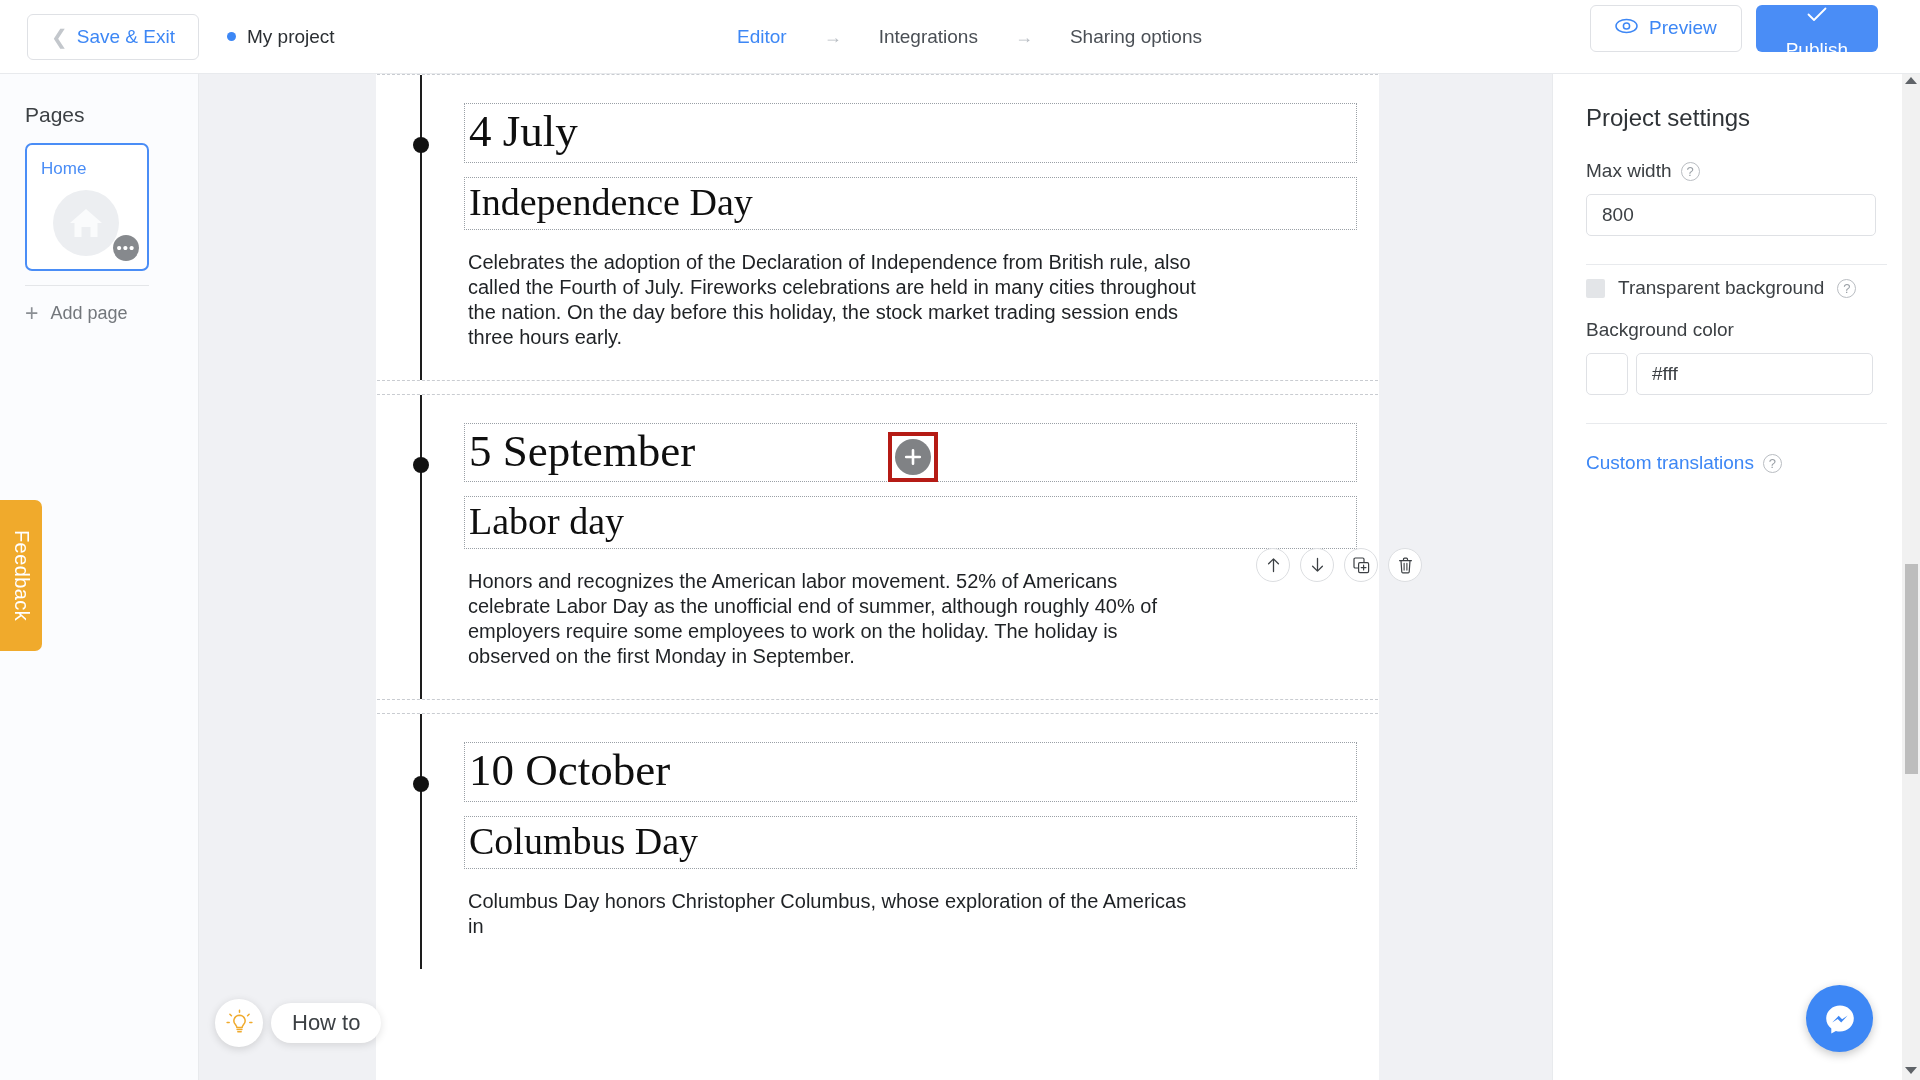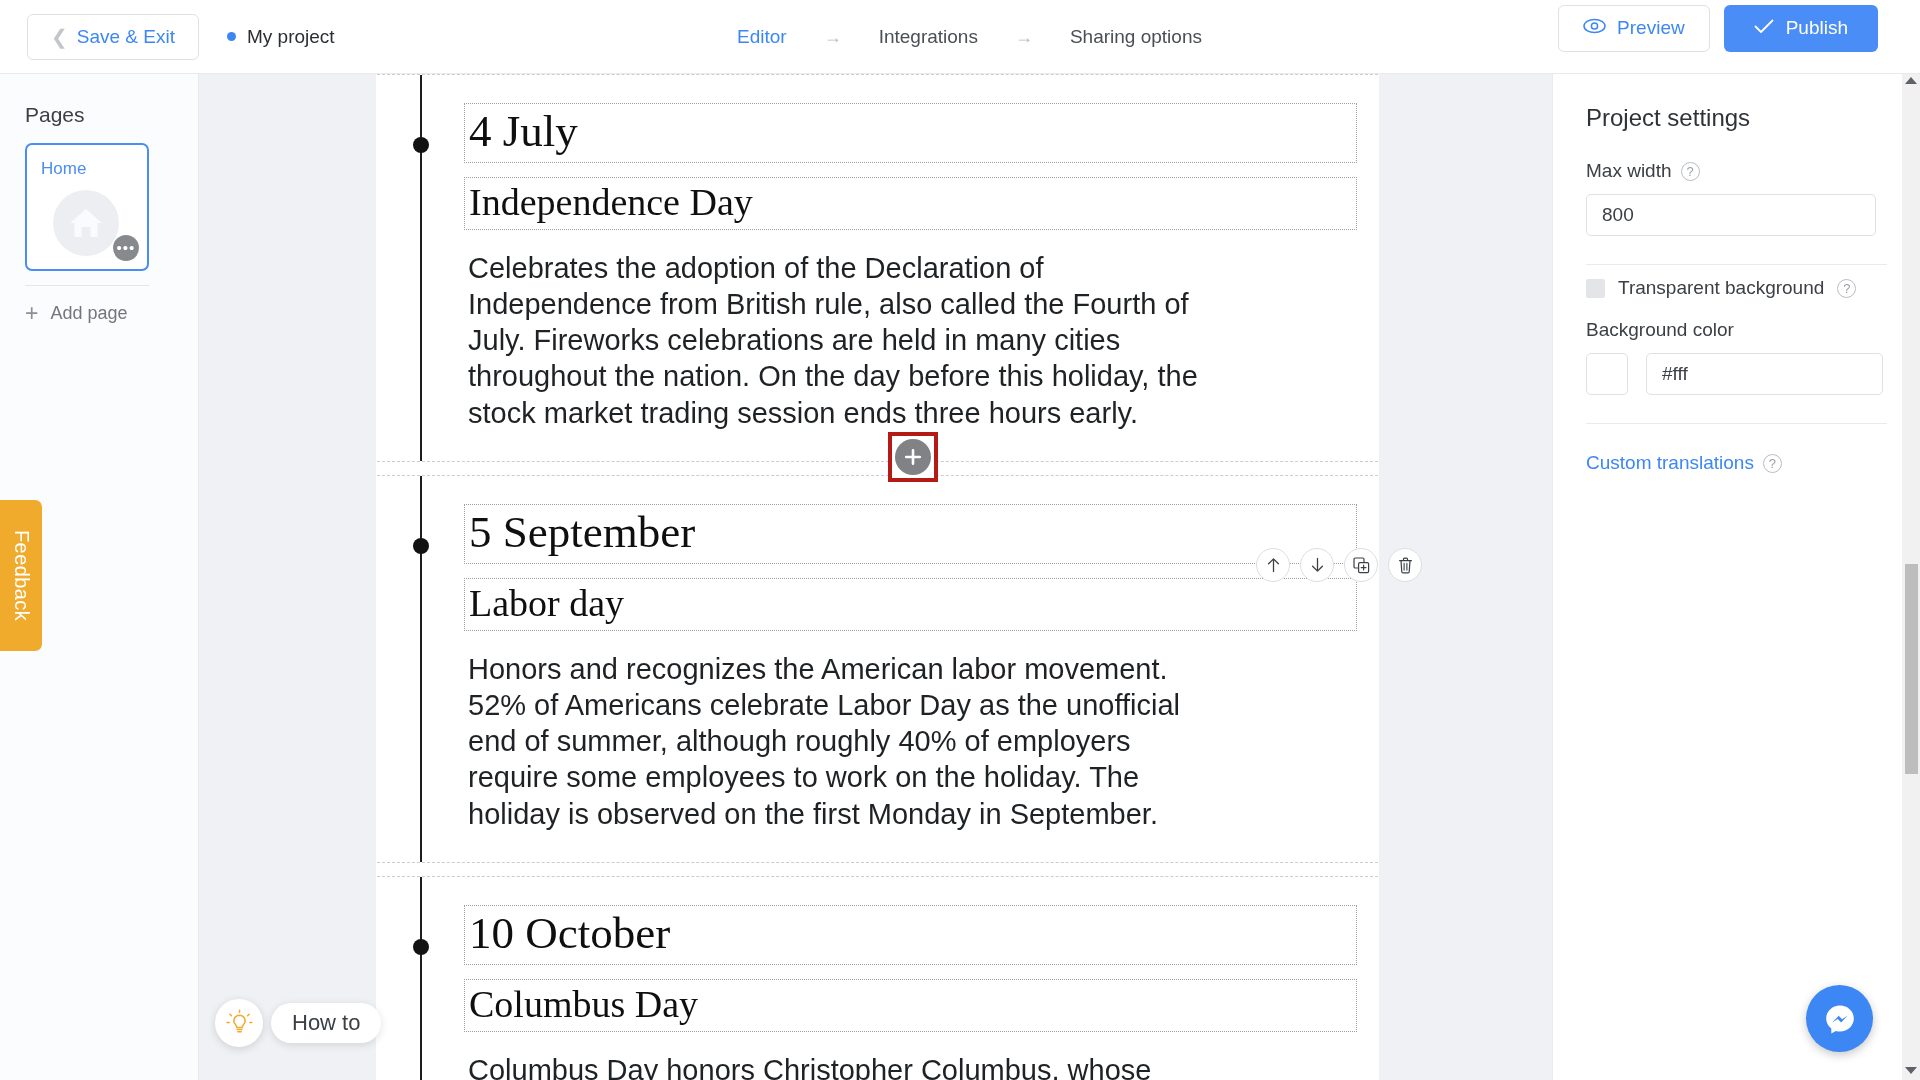--- a/index.html
+++ b/index.html
@@ -43,21 +43,21 @@
     display: flex; align-items: center; gap: 14px;
   }
   .btn-preview {
     height: 47px; padding: 0 24px; border: 1px solid #dfe1e5; border-radius: 6px;
     background: #fff; color: #3d87f5; font-size: 19px;
     display: flex; align-items: center; gap: 11px; cursor: pointer;
   }
   .btn-publish {
     height: 47px; padding: 0 30px; border: none; border-radius: 6px;
     background: #4a8df6; color: #fff; font-size: 19px;
-    display: flex; align-items: center; gap: 12px; cursor: pointer;
+    display: flex; align-items: center; gap: 12px; cursor: pointer; flex-direction: column;
   }
 
   
   .sidebar {
     position: absolute; left: 0; top: 74px; width: 199px; height: 1006px;
     background: #fbfcfe; border-right: 1px solid #e8eaed;
   }
   .pages-label { font-size: 21px; color: #3c4044; margin: 29px 0 0 25px; }
   .page-card {
     position: relative; margin: 16px 0 0 25px; width: 124px; height: 128px;
@@ -130,21 +130,21 @@
   .field {
     border: 1px dotted #9aa0a6; padding: 4px 8px 6px 4px; margin-bottom: 14px;
   }
   .h-date {
     font-family: "Liberation Serif", serif; font-size: 45px; color: #0f0f0f; line-height: 1.06;
   }
   .h-name {
     font-family: "Liberation Serif", serif; font-size: 38px; color: #0f0f0f; line-height: 1.08;
   }
   .body-text {
-    font-size: 29px; line-height: 1.25; color: #1f2225; padding: 6px 4px 0 4px; max-width: 745px;
+    font-size: 20px; line-height: 1.25; color: #1f2225; padding: 6px 4px 0 4px; max-width: 745px;
   }
 
   
   .add-block {
     position: absolute; z-index: 6; width: 36px; height: 36px; border-radius: 50%;
     background: #808285; display: flex; align-items: center; justify-content: center;
     cursor: pointer;
   }
   .add-block-hl {
     position: absolute; z-index: 5; border: 4px solid #b51b15; background: #fff;
@@ -197,21 +197,21 @@
   .rp-input {
     margin-top: 12px; width: 290px; height: 42px; border: 1px solid #dfe1e5;
     border-radius: 5px; display: flex; align-items: center; padding: 0 15px;
     font-size: 19px; color: #3c4044; background: #fff; cursor: text;
   }
   .rp-check-row { display: flex; align-items: center; gap: 13px; margin-top: 12px; }
   .rp-check {
     width: 19px; height: 19px; background: #e3e5e8; border-radius: 2px; cursor: pointer;
   }
   .rp-check-label { font-size: 19px; color: #3c4044; }
-  .colorrow { display: flex; gap: 18px; margin-top: 12px; }
+  .colorrow { display: flex; gap: 8px; margin-top: 12px; }
   .swatch {
     width: 42px; height: 42px; border: 1px solid #dfe1e5; border-radius: 5px;
     background: #ffffff; cursor: pointer;
   }
   .color-input {
     width: 237px; height: 42px; border: 1px solid #dfe1e5; border-radius: 5px;
     display: flex; align-items: center; padding: 0 15px; font-size: 19px; color: #3c4044;
     cursor: text;
   }
   .rp-link { font-size: 19px; color: #3d87f5; margin-top: 28px; display: flex; align-items: center; gap: 9px; cursor: pointer; }

